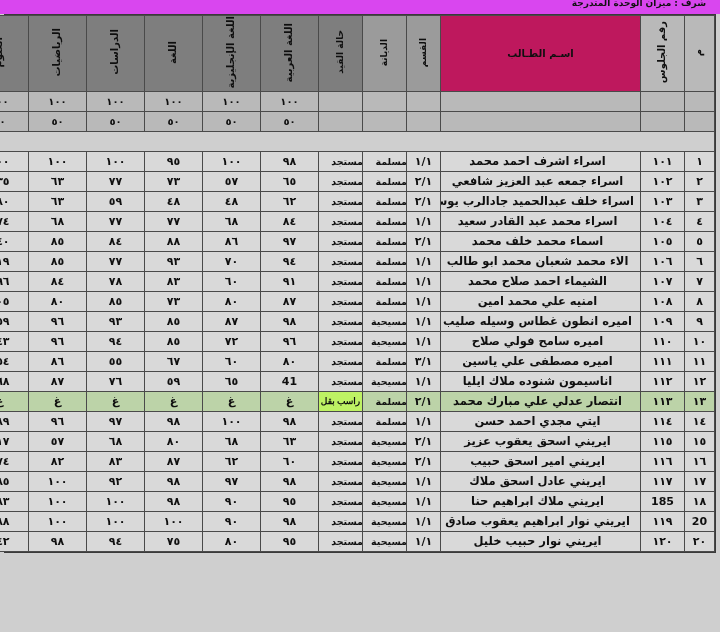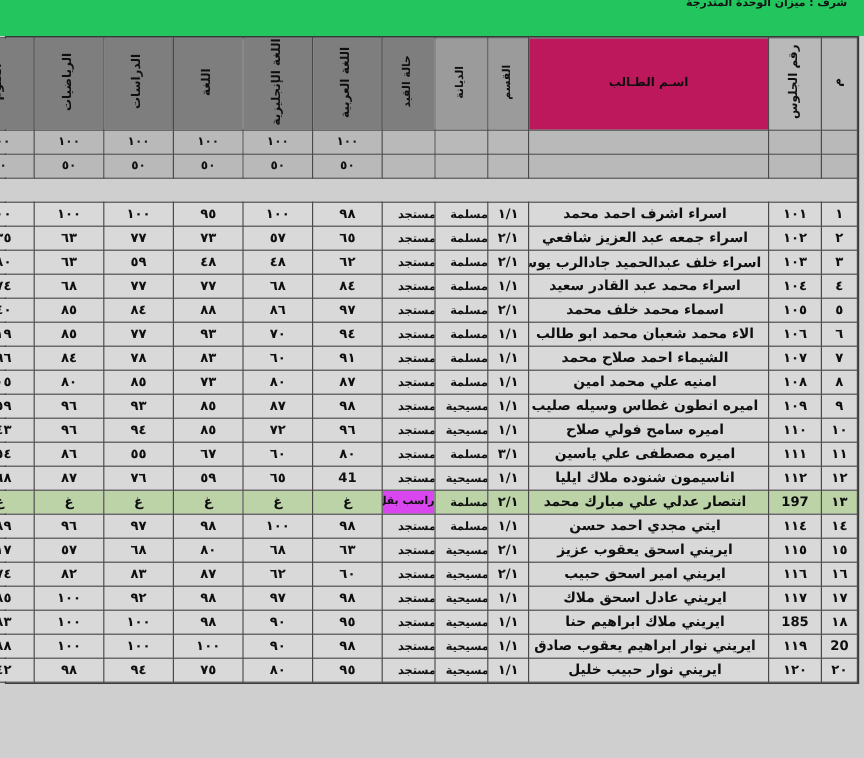--- a/index.html
+++ b/index.html
@@ -10,22 +10,22 @@
   }
   #page {
     width: 720px;
     height: 632px;
     position: relative;
     background: #cfcfcf;
     overflow: hidden;
     box-sizing: border-box;
   }
   .top-strip {
-    height: 30px;
-    background: #22c55e;
+    height: 14px;
+    background: #d946ef;
     position: relative;
   }
   .top-strip .hdr-text {
     position: absolute;
     right: 14px;
     top: -2px;
     font-size: 9px;
     color: #111;
     white-space: nowrap;
     font-weight: bold;
@@ -108,22 +108,23 @@
     font-size: 11.5px;
   }
   .data-row td.mark {
     font-size: 9.5px;
     padding-left: 44px;
   }
   .data-row.highlight td {
     background: #bcd3a8;
   }
   .data-row.highlight td.status-orange {
-    background: #d946ef;
+    background: #bef264;
     font-size: 9px;
+    font-family: Liberation Serif, serif;
   }
   .data-row td.num {
     font-size: 11px;
   }
   .bottom-pad {
     height: 6px;
     background: #cfcfcf;
   }
 </style>
 </head>
@@ -395,21 +396,21 @@
             <td class="mark">مستجد</td>
             <td class="num">41</td>
             <td class="num">٦٥</td>
             <td class="num">٥٩</td>
             <td class="num">٧٦</td>
             <td class="num">٨٧</td>
             <td class="num">٣٦٨</td>
           </tr>
           <tr class="data-row highlight">
             <td class="num">١٣</td>
-            <td class="num">197</td>
+            <td class="num">١١٣</td>
             <td class="name">انتصار عدلي علي مبارك محمد</td>
             <td class="num">٢/١</td>
             <td class="mark">مسلمة</td>
             <td class="status-orange">راسب بقل</td>
             <td class="num">غ</td>
             <td class="num">غ</td>
             <td class="num">غ</td>
             <td class="num">غ</td>
             <td class="num">غ</td>
             <td class="num">غ</td>

